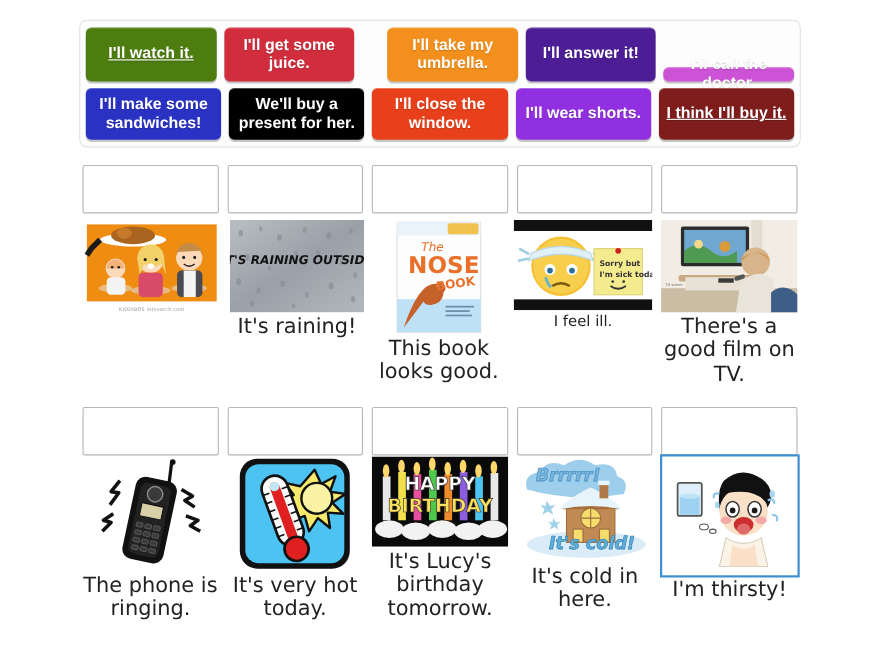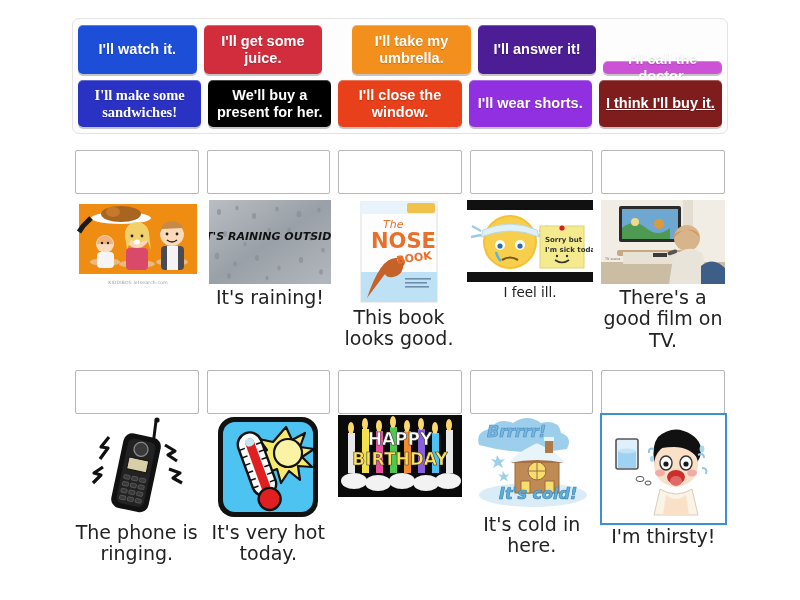--- a/index.html
+++ b/index.html
@@ -88,28 +88,28 @@
     margin-top: 2px; font-family: "DejaVu Sans", sans-serif;
   }
 </style>
 </head>
 <body>
 
 <div class="board">
 
   <div class="tile-bank">
     <div class="tile-row">
-      <div class="tile" style="background: #1d4ed8;">I'll watch it.</div>
+      <div class="tile" style="background: #4d7c0f; text-decoration: underline;">I'll watch it.</div>
       <div class="tile" style="background: rgb(209, 45, 60);">I'll get some juice.</div>
       <div class="tile" style="background: rgb(243, 144, 29); margin-left: 23px;">I'll take my umbrella.</div>
       <div class="tile" style="background: #4c1d95;">I'll answer it!</div>
       <div class="tile" style="background: rgb(204, 83, 214); margin-top: 36px;">I'll call the doctor.</div>
     </div>
     <div class="tile-row">
-      <div class="tile" style="background: rgb(42, 50, 196); font-family: Liberation Serif, serif;">I'll make some sandwiches!</div>
+      <div class="tile" style="background: rgb(42, 50, 196);">I'll make some sandwiches!</div>
       <div class="tile" style="background: #000000;">We'll buy a present for her.</div>
       <div class="tile" style="background: rgb(232, 64, 26);">I'll close the window.</div>
       <div class="tile" style="background: rgb(145, 48, 224);">I'll wear shorts.</div>
       <div class="tile" style="background: #7f1d1d; text-decoration: underline;">I think I'll buy it.</div>
     </div>
   </div>
 
   <div class="drop-row r1">
     <div class="drop-zone"></div>
     <div class="drop-zone"></div>
@@ -382,20 +382,21 @@
             <ellipse cx="16" cy="66" rx="13" ry="8"></ellipse>
               <ellipse cx="40" cy="68" rx="13" ry="8"></ellipse>
             <ellipse cx="64" cy="66" rx="13" ry="8"></ellipse>
               <ellipse cx="88" cy="68" rx="13" ry="8"></ellipse>
             <ellipse cx="110" cy="66" rx="13" ry="8"></ellipse>
           </g>
           <text x="62" y="30" font-family="DejaVu Sans, sans-serif" font-size="17" font-weight="bold" fill="#fdfdfd" text-anchor="middle" stroke="#333" stroke-width=".6">HAPPY</text>
           <text x="62" y="50" font-family="DejaVu Sans, sans-serif" font-size="17" font-weight="bold" fill="#ffe05a" text-anchor="middle" stroke="#333" stroke-width=".6">BIRTHDAY</text>
         </svg>
       </div>
+      <div class="caption">It's Lucy's birthday tomorrow.</div>
     </div>
 
     <div class="item">
       <div class="pic-wrap">
         <svg width="122" height="96" viewBox="0 0 122 96">
           <rect width="122" height="96" fill="#fff"></rect>
           <path d="M8 30 q-4-14 12-16 q6-12 22-6 q14-10 28 0 q18-4 20 10 q12 4 6 16 q-44 8-88 -4z" fill="#8cc5e8" opacity=".85"></path>
           <ellipse cx="62" cy="80" rx="54" ry="12" fill="#cfe7f5" opacity=".8"></ellipse>
           <rect x="44" y="46" width="44" height="32" fill="#c08a55"></rect>
           <rect x="44" y="46" width="44" height="32" fill="none" stroke="#9a6c3e"></rect>

